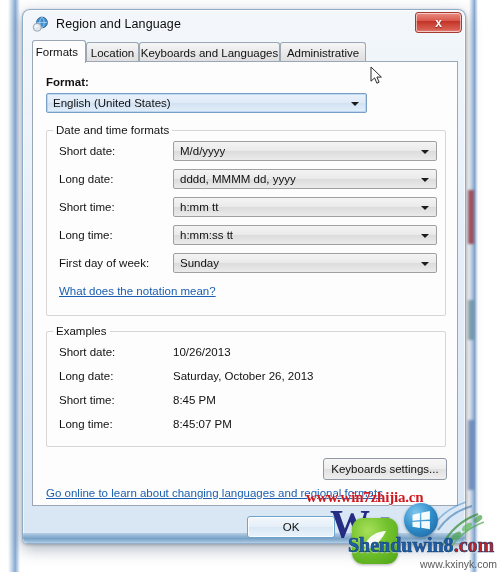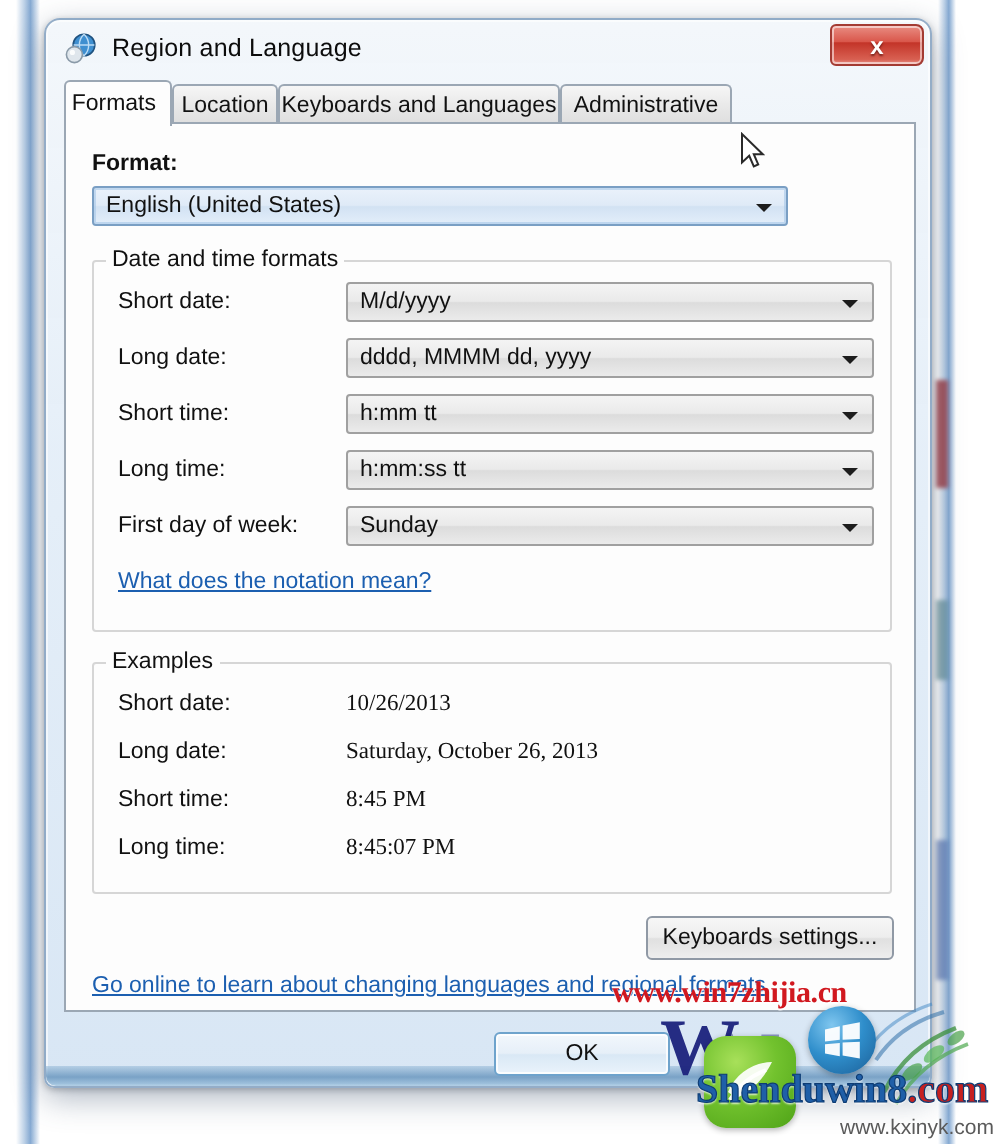--- a/index.html
+++ b/index.html
@@ -268,21 +268,20 @@
     color: #1c5fb0;
     text-decoration: underline;
     cursor: pointer;
     white-space: nowrap;
   }
   .value {
     position: absolute;
     font-size: 11.5px;
     color: #111111;
     white-space: nowrap;
-    font-family: Liberation Serif, serif;
   }
   .button {
     position: absolute;
     box-sizing: border-box;
     height: 22px;
     border: 1px solid #9099a5;
     border-radius: 3px;
     background: linear-gradient(to bottom, #f7f7f7 0%, #ededed 48%, #e0e0e0 52%, #eeeeee 100%);
     font-size: 11.5px;
     color: #111111;
@@ -442,21 +441,21 @@
       </div>
       <div class="tab" style="left:248px; width:86px;">
         <span>Administrative</span>
       </div>
     </div>
 
     <div id="tabpanel">
 
       <div class="label strong-label" style="left:13px; top:14px;text-align:center;">Format:</div>
 
-      <div class="combo focused" style="left:13px; top:31px; width:348px;">
+      <div class="combo focused" style="left:13px; top:31px; width:321px;">
         <span class="combo-text">English (United States)</span>
         <span class="combo-arrow"></span>
       </div>
 
       <div class="groupbox" style="left:13px; top:68px; width:400px; height:186px;"></div>
       <div class="group-title" style="left:20px; top:62px;">Date and time formats</div>
 
       <div class="label" style="left:26px; top:83px;">Short date:</div>
       <div class="combo" style="left:140px; top:79px; width:264px;">
         <span class="combo-text">M/d/yyyy</span>

